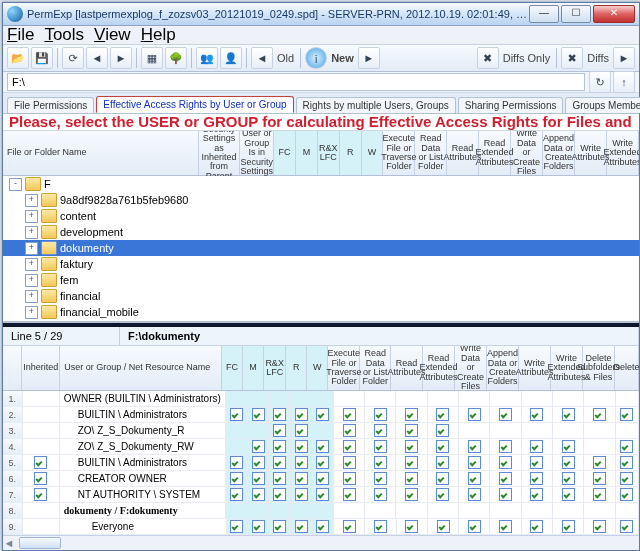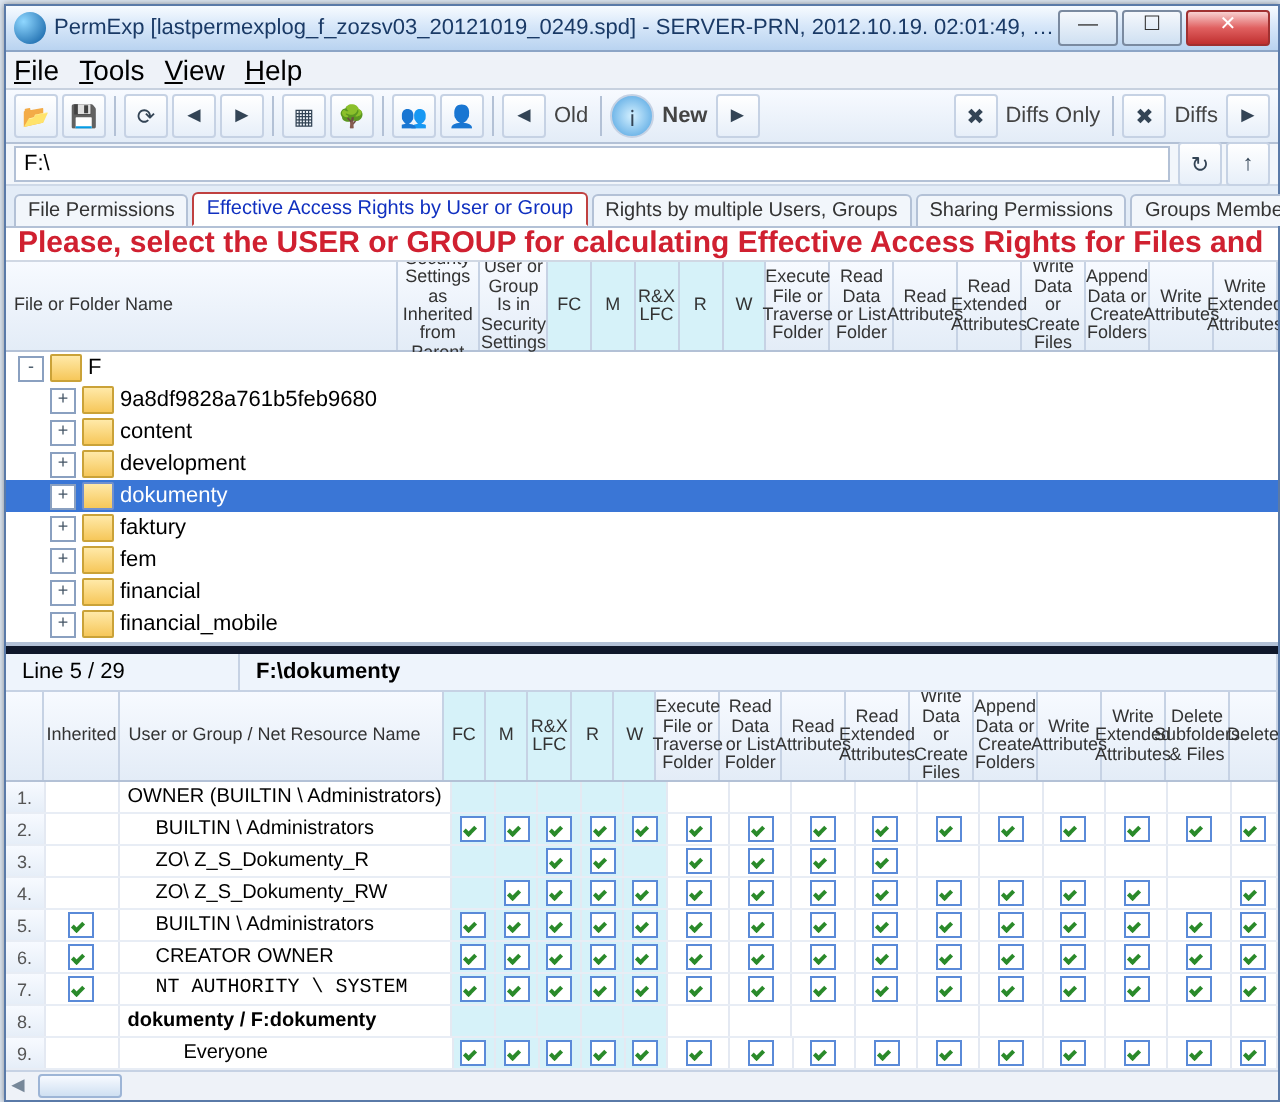--- a/index.html
+++ b/index.html
@@ -3,21 +3,21 @@
 <meta charset="utf-8">
 <style>
 html,body{margin:0;padding:0;font-family:"Segoe UI",Tahoma,sans-serif;font-size:11px;background:#dce5f0;color:#000;overflow:hidden}
 .window{width:636px;height:547px;margin:2px;background:#f0f0f0;border:1px solid #5a7aa8;box-shadow:0 0 3px rgba(0,0,0,.4);position:relative;display:flex;flex-direction:column}
 .titlebar{height:22px;background:linear-gradient(#f7fbff,#d7e7f9 45%,#b9d3f0);display:flex;align-items:center;padding:0 4px;border-bottom:1px solid #8ca5c6}
 .titlebar .icon{width:16px;height:16px;border-radius:50%;background:radial-gradient(circle at 30% 30%,#8fd7ff,#0a5aa0);margin-right:4px}
 .titlebar .title{flex:1;color:#1a3a66;font-size:11px;white-space:nowrap;overflow:hidden;text-overflow:ellipsis}
 .winbtns{display:flex;gap:2px}
 .winbtn{width:28px;height:16px;border:1px solid #7a8aa0;border-radius:2px;background:linear-gradient(#f5f8fc,#cfe0f2);font-size:10px;line-height:14px;text-align:center;color:#333}
 .winbtn.close{background:linear-gradient(#f8d0d0,#e06060,#c03030);color:#fff;border-color:#a03030;width:40px}
-.menubar{height:18px;background:#eef2f8;border-bottom:1px solid #c7d1df;display:flex;align-items:center;padding:0 4px;font-size:14px}
+.menubar{height:18px;background:#eef2f8;border-bottom:1px solid #c7d1df;display:flex;align-items:center;padding:0 4px;font-size:17px}
 .menubar span{margin-right:10px}
 .menubar span u{text-decoration:underline}
 .toolbar{height:26px;background:linear-gradient(#f7faff,#e3ecf7);border-bottom:1px solid #b3c1d6;display:flex;align-items:center;padding:0 4px;gap:2px}
 .tbtn{width:20px;height:20px;border:1px solid #c6d2e4;border-radius:2px;background:linear-gradient(#fff,#e7eff9);display:flex;align-items:center;justify-content:center;font-size:11px;color:#345}
 .tool-sep{width:1px;height:20px;background:#b3c1d6;margin:0 2px}
 .tool-label{color:#444;margin:0 2px}
 .tool-spacer{flex:1}
 .addressbar{height:20px;background:#f2f6fb;border-bottom:1px solid #ced9e8;display:flex;align-items:center;padding:0 4px}
 .addressbar input{flex:1;height:16px;border:1px solid #b3c1d6;background:#fff;font-size:11px;padding:0 4px}
 .tabs{height:20px;background:#e3ecf7;border-bottom:1px solid #b3c1d6;display:flex;align-items:flex-end;padding:0 4px;font-size:10px}
@@ -471,21 +471,21 @@
             </div>
             <div class="dc w" style="width: 24px;">
               <span class="ck on"></span>
             </div>
           </div>
           <div class="drow">
             <div class="dc num">7.</div>
             <div class="dc inh">
               <span class="ck on"></span>
             </div>
-            <div class="dc name" style="padding-left: 18px; font-family: Liberation Mono, monospace;">NT AUTHORITY \ SYSTEM</div>
+            <div class="dc name" style="padding-left: 18px;">NT AUTHORITY \ SYSTEM</div>
             <div class="dc p hl">
               <span class="ck on"></span>
             </div>
             <div class="dc p hl">
               <span class="ck on"></span>
             </div>
             <div class="dc p hl">
               <span class="ck on"></span>
             </div>
             <div class="dc p hl">
@@ -521,21 +521,21 @@
             <div class="dc w">
               <span class="ck on"></span>
             </div>
             <div class="dc w" style="width: 24px;">
               <span class="ck on"></span>
             </div>
           </div>
           <div class="drow bold">
             <div class="dc num">8.</div>
             <div class="dc inh"></div>
-            <div class="dc name" style="padding-left: 4px;">dokumenty / F:dokumenty</div>
+            <div class="dc name" style="padding-left: 4px; font-family: Liberation Serif, serif;">dokumenty / F:dokumenty</div>
             <div class="dc p hl"></div>
             <div class="dc p hl"></div>
             <div class="dc p hl"></div>
             <div class="dc p hl"></div>
             <div class="dc p hl"></div>
             <div class="dc w"></div>
             <div class="dc w"></div>
             <div class="dc w"></div>
             <div class="dc w"></div>
             <div class="dc w"></div>

